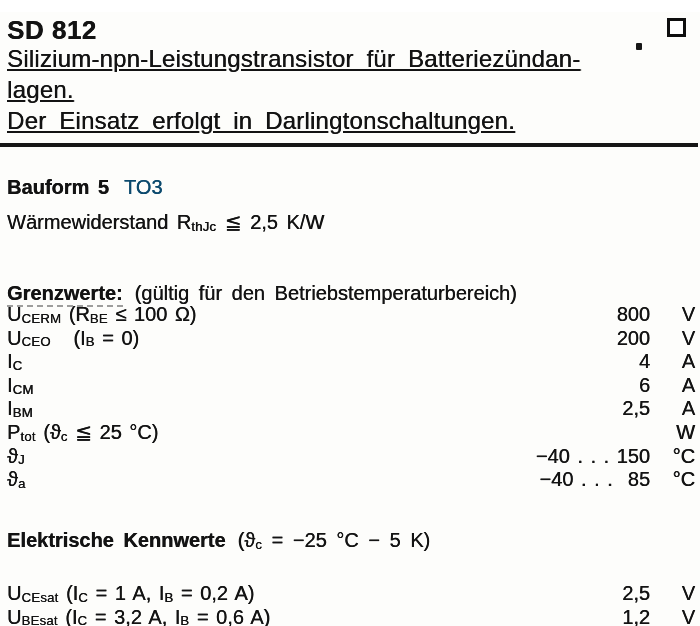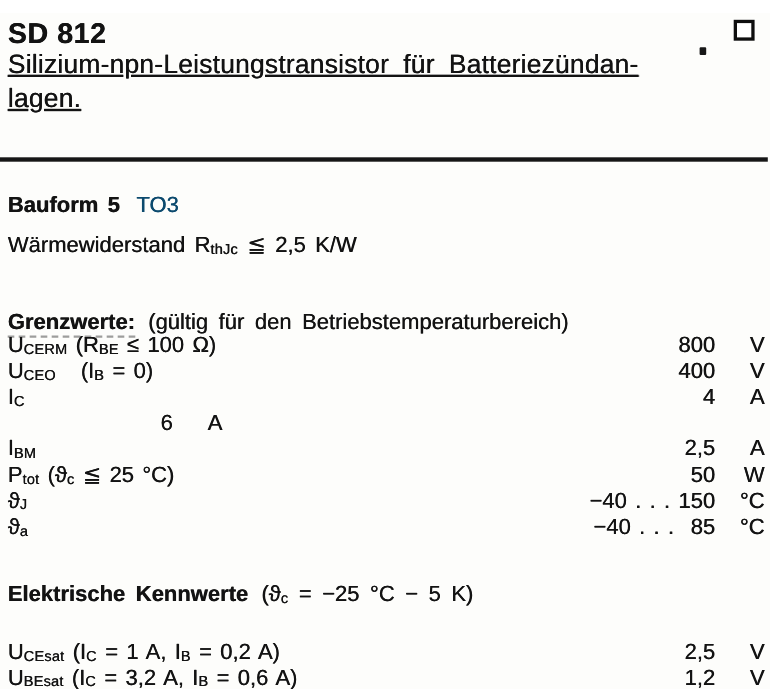--- a/index.html
+++ b/index.html
@@ -40,20 +40,21 @@
 
 <div class="page">
 
   <div class="abs product-title">SD 812</div>
   <div class="corner-square"></div>
   <div class="speck"></div>
 
   <div class="abs desc">
     <div>Silizium-npn-Leistungstransistor für Batteriezündan-</div>
     <div>lagen.</div>
+    <div>Der Einsatz erfolgt in Darlingtonschaltungen.</div>
   </div>
 
   <div class="rule"></div>
 
   <div class="abs bauform">
     <span class="b">Bauform 5</span><span class="v">TO3</span>
   </div>
 
   <div class="abs thermal"><span>Wärmewiderstand R</span><sub>thJc</sub><span> ≦ 2,5 K/W</span></div>
 
@@ -62,40 +63,40 @@
   </div>
 
   <div class="abs tbl limits">
     <div class="row">
       <span class="param"><span>U</span><sub>CERM</sub><span> (R</span><sub>BE</sub><span> ≤ 100 Ω)</span></span>
         <span class="val">800</span>
         <span class="unit">V</span>
     </div>
     <div class="row">
       <span class="param"><span>U</span><sub>CEO</sub><span>   (I</span><sub>B</sub><span> = 0)</span></span>
-        <span class="val">400</span>
+        <span class="val">200</span>
         <span class="unit">V</span>
     </div>
     <div class="row">
       <span class="param"><span>I</span><sub>C</sub></span>
         <span class="val">4</span>
         <span class="unit">A</span>
     </div>
     <div class="row">
+      <span class="param"><span>I</span><sub>CM</sub></span>
         <span class="val">6</span>
         <span class="unit">A</span>
     </div>
     <div class="row">
       <span class="param"><span>I</span><sub>BM</sub></span>
         <span class="val">2,5</span>
         <span class="unit">A</span>
     </div>
     <div class="row">
       <span class="param"><span>P</span><sub>tot</sub><span> (ϑ</span><sub>c</sub><span> ≦ 25 °C)</span></span>
-        <span class="val">50</span>
         <span class="unit">W</span>
     </div>
     <div class="row">
       <span class="param"><span>ϑ</span><sub>J</sub></span>
         <span class="val">−40 . . . 150</span>
         <span class="unit">°C</span>
     </div>
     <div class="row">
       <span class="param"><span>ϑ</span><sub>a</sub></span>
         <span class="val">−40 . . .  85</span>

